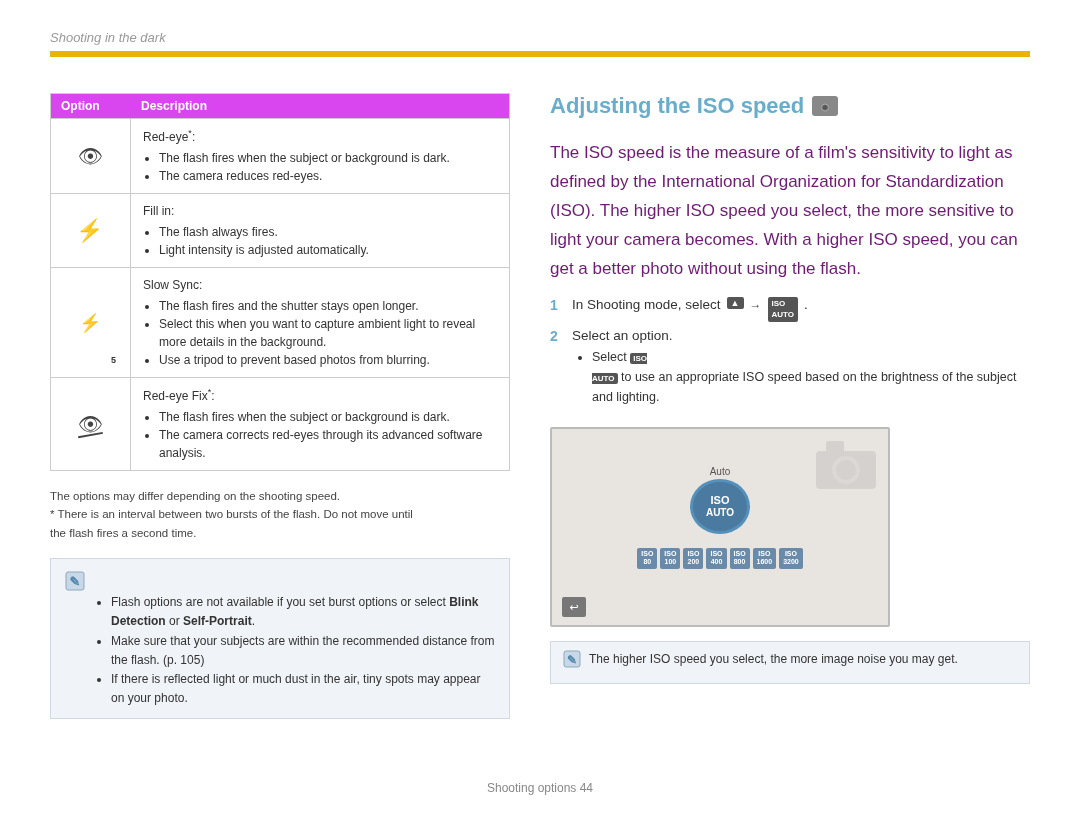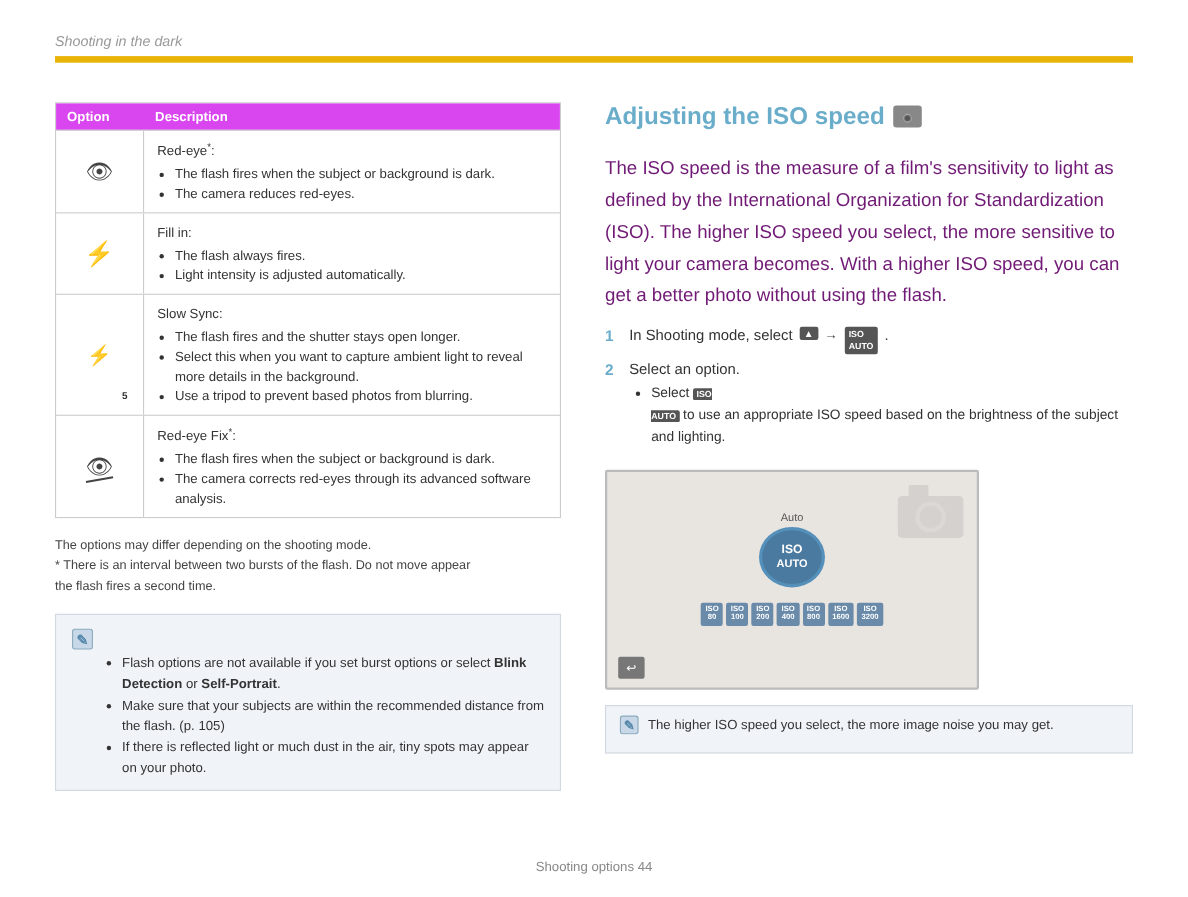--- a/index.html
+++ b/index.html
@@ -417,22 +417,22 @@
             <div class="row-title">Red-eye Fix<span class="superscript">*</span>:</div>
             <ul>
               <li>The flash fires when the subject or background is dark.</li>
               <li>The camera corrects red-eyes through its advanced software analysis.</li>
             </ul>
           </div>
         </div>
       </div>
 
       <div class="notes-section">
-        <div>The options may differ depending on the shooting mode.</div>
-        <div>* There is an interval between two bursts of the flash. Do not move appear</div>
+        <div>The options may differ depending on the shooting speed.</div>
+        <div>* There is an interval between two bursts of the flash. Do not move until</div>
         <div>  the flash fires a second time.</div>
       </div>
 
       <div class="info-box">
         <div class="info-icon">
           <svg width="20" height="20" viewBox="0 0 20 20">
             <rect x="1" y="1" width="18" height="18" rx="2" fill="#c8d8e8" stroke="#8aaabb" stroke-width="1"></rect>
             <text x="10" y="15" text-anchor="middle" fill="#5588aa" font-size="13" font-weight="bold">✎</text>
           </svg>
         </div>

